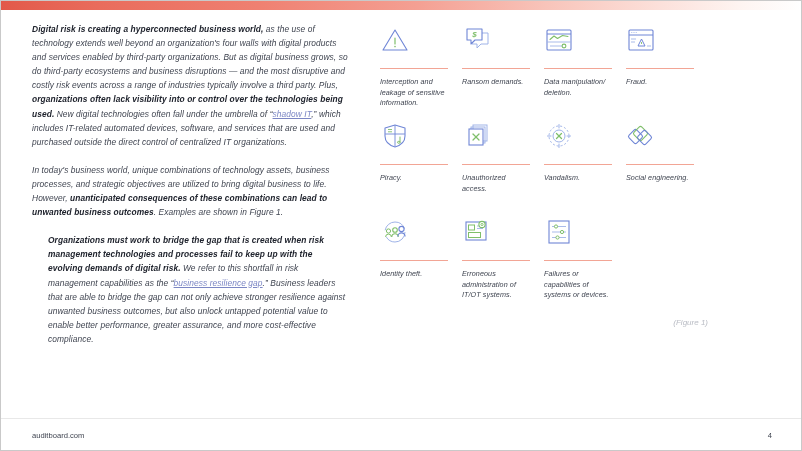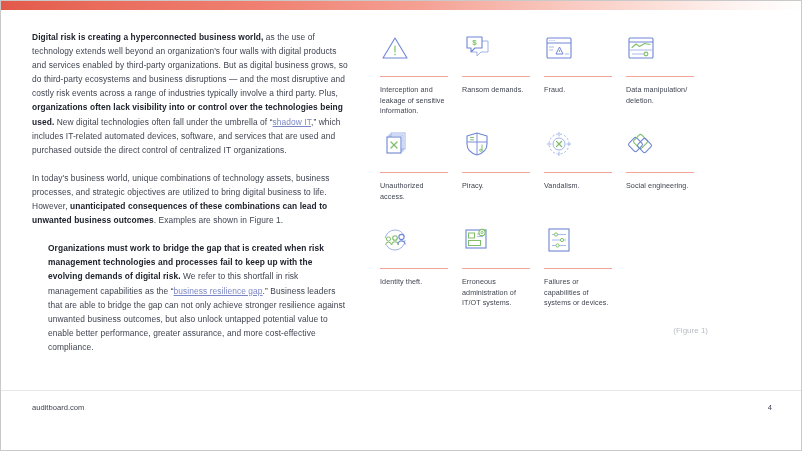--- a/index.html
+++ b/index.html
@@ -34,25 +34,26 @@
         #f4a093 52%,
         #f8c4ba 68%,
         #fce0da 82%,
         #fef4f1 92%,
         #ffffff 100%);
   }
 
   
   .content {
     position: absolute;
-    top: 29px;
+    top: 21px;
     left: 0;
     width: 725px;
     height: 340px;
     display: flex;
+    font-style: italic;
   }
 
   .left-col {
     width: 370px;
     padding-left: 31px;
     padding-right: 10px;
   }
 
   .right-col {
     flex: 1;
@@ -127,21 +128,21 @@
     color: #b9bcc4;
     text-align: right;
   }
 
   
   .footer {
     position: absolute;
     left: 0;
     bottom: 0;
     width: 802px;
-    height: 60px;
+    height: 32px;
     border-top: 1px solid #e8e8e8;
   }
   .footer-inner {
     position: absolute;
     left: 31px;
     right: 31px;
     top: 12px;
     display: flex;
     justify-content: space-between;
     align-items: center;
@@ -191,20 +192,35 @@
         <div class="cell">
           <div class="icon-box">
             <svg width="30" height="30" viewBox="0 0 30 30">
               <path d="M10 8 H26 V19 H19 L15 23 V19 H10 Z" fill="none" stroke="#9fb3e8" stroke-width="1" stroke-linejoin="round"></path>
               <path d="M5 4 H20 V15 H13 L9 19 V15 H5 Z" fill="#ffffff" stroke="#6f86d6" stroke-width="1.1" stroke-linejoin="round"></path>
               <text x="12.5" y="12" font-family="'Liberation Sans',sans-serif" font-size="8" font-weight="700" fill="#7fbf6a" text-anchor="middle">$</text>
             </svg>
           </div>
           <div class="rule"></div>
           <div class="cap">Ransom demands.</div>
+        </div>
+
+        <div class="cell">
+          <div class="icon-box">
+            <svg width="30" height="30" viewBox="0 0 30 30">
+              <rect x="3" y="5" width="24" height="20" fill="none" stroke="#6f86d6" stroke-width="1.1" rx="1"></rect>
+              <line x1="3" y1="9" x2="27" y2="9" stroke="#6f86d6" stroke-width="1"></line>
+              <line x1="3" y1="17" x2="27" y2="17" stroke="#9fb3e8" stroke-width="0.9"></line>
+              <polyline points="6,14.5 10,11 13.5,13.5 18.5,10.5 24,11.5" fill="none" stroke="#7fbf6a" stroke-width="1.1" stroke-linejoin="round" stroke-linecap="round"></polyline>
+              <line x1="6" y1="21" x2="18" y2="21" stroke="#9fb3e8" stroke-width="0.9"></line>
+              <circle cx="20" cy="21" r="1.9" fill="none" stroke="#7fbf6a" stroke-width="1.1"></circle>
+            </svg>
+          </div>
+          <div class="rule"></div>
+          <div class="cap">Data manipulation/ deletion.</div>
         </div>
 
         <div class="cell">
           <div class="icon-box">
             <svg width="30" height="30" viewBox="0 0 30 30">
               <rect x="3" y="5" width="24" height="20" fill="none" stroke="#6f86d6" stroke-width="1.1" rx="1"></rect>
               <line x1="3" y1="10" x2="27" y2="10" stroke="#6f86d6" stroke-width="1"></line>
               <circle cx="5.8" cy="7.5" r="0.6" fill="#9fb3e8"></circle>
               <circle cx="8" cy="7.5" r="0.6" fill="#9fb3e8"></circle>
               <circle cx="10.2" cy="7.5" r="0.6" fill="#9fb3e8"></circle>
@@ -212,64 +228,49 @@
               <line x1="15.5" y1="17" x2="15.5" y2="19" stroke="#7fbf6a" stroke-width="0.9"></line>
               <line x1="5" y1="14" x2="10" y2="14" stroke="#9fb3e8" stroke-width="0.9"></line>
               <line x1="5" y1="17" x2="9" y2="17" stroke="#9fb3e8" stroke-width="0.9"></line>
               <line x1="21" y1="21" x2="25" y2="21" stroke="#9fb3e8" stroke-width="0.9"></line>
             </svg>
           </div>
           <div class="rule"></div>
           <div class="cap">Fraud.</div>
         </div>
 
-        <div class="cell">
-          <div class="icon-box">
-            <svg width="30" height="30" viewBox="0 0 30 30">
-              <rect x="3" y="5" width="24" height="20" fill="none" stroke="#6f86d6" stroke-width="1.1" rx="1"></rect>
-              <line x1="3" y1="9" x2="27" y2="9" stroke="#6f86d6" stroke-width="1"></line>
-              <line x1="3" y1="17" x2="27" y2="17" stroke="#9fb3e8" stroke-width="0.9"></line>
-              <polyline points="6,14.5 10,11 13.5,13.5 18.5,10.5 24,11.5" fill="none" stroke="#7fbf6a" stroke-width="1.1" stroke-linejoin="round" stroke-linecap="round"></polyline>
-              <line x1="6" y1="21" x2="18" y2="21" stroke="#9fb3e8" stroke-width="0.9"></line>
-              <circle cx="20" cy="21" r="1.9" fill="none" stroke="#7fbf6a" stroke-width="1.1"></circle>
-            </svg>
-          </div>
-          <div class="rule"></div>
-          <div class="cap">Data manipulation/ deletion.</div>
-        </div>
-
-
-        <div class="cell">
-          <div class="icon-box">
-            <svg width="30" height="30" viewBox="0 0 30 30">
-              <rect x="11" y="4" width="14" height="16" fill="none" stroke="#9fb3e8" stroke-width="1"></rect>
-              <rect x="9" y="6" width="14" height="16" fill="none" stroke="#9fb3e8" stroke-width="1"></rect>
-              <rect x="7" y="8" width="14" height="16" fill="#ffffff" stroke="#6f86d6" stroke-width="1.1"></rect>
-              <line x1="11" y1="13" x2="17" y2="19" stroke="#7fbf6a" stroke-width="1.2" stroke-linecap="round"></line>
-              <line x1="17" y1="13" x2="11" y2="19" stroke="#7fbf6a" stroke-width="1.2" stroke-linecap="round"></line>
-            </svg>
-          </div>
-          <div class="rule"></div>
-          <div class="cap">Unauthorized access.</div>
-        </div>
 
         <div class="cell">
           <div class="icon-box">
             <svg width="30" height="30" viewBox="0 0 30 30">
               <path d="M15 4 L25 7 V15 C25 21 20 24.5 15 26 C10 24.5 5 21 5 15 V7 Z" fill="none" stroke="#6f86d6" stroke-width="1.1" stroke-linejoin="round"></path>
               <line x1="15" y1="4.5" x2="15" y2="25.6" stroke="#6f86d6" stroke-width="0.9"></line>
               <line x1="5.2" y1="13" x2="24.8" y2="13" stroke="#6f86d6" stroke-width="0.9"></line>
               <line x1="8" y1="8.5" x2="12" y2="8.5" stroke="#7fbf6a" stroke-width="0.9"></line>
               <line x1="8" y1="10.8" x2="12" y2="10.8" stroke="#7fbf6a" stroke-width="0.9"></line>
               <path d="M20 16 v5.2" stroke="#7fbf6a" stroke-width="1" stroke-linecap="round" fill="none"></path>
               <ellipse cx="18.8" cy="21.3" rx="1.3" ry="1" fill="none" stroke="#7fbf6a" stroke-width="1"></ellipse>
             </svg>
           </div>
           <div class="rule"></div>
           <div class="cap">Piracy.</div>
+        </div>
+
+        <div class="cell">
+          <div class="icon-box">
+            <svg width="30" height="30" viewBox="0 0 30 30">
+              <rect x="11" y="4" width="14" height="16" fill="none" stroke="#9fb3e8" stroke-width="1"></rect>
+              <rect x="9" y="6" width="14" height="16" fill="none" stroke="#9fb3e8" stroke-width="1"></rect>
+              <rect x="7" y="8" width="14" height="16" fill="#ffffff" stroke="#6f86d6" stroke-width="1.1"></rect>
+              <line x1="11" y1="13" x2="17" y2="19" stroke="#7fbf6a" stroke-width="1.2" stroke-linecap="round"></line>
+              <line x1="17" y1="13" x2="11" y2="19" stroke="#7fbf6a" stroke-width="1.2" stroke-linecap="round"></line>
+            </svg>
+          </div>
+          <div class="rule"></div>
+          <div class="cap">Unauthorized access.</div>
         </div>
 
         <div class="cell">
           <div class="icon-box">
             <svg width="30" height="30" viewBox="0 0 30 30">
               <circle cx="15" cy="15" r="10" fill="none" stroke="#9fb3e8" stroke-width="1" stroke-dasharray="2 2"></circle>
               <circle cx="15" cy="15" r="6" fill="none" stroke="#9fb3e8" stroke-width="1"></circle>
               <line x1="12.5" y1="12.5" x2="17.5" y2="17.5" stroke="#7fbf6a" stroke-width="1.3" stroke-linecap="round"></line>
               <line x1="17.5" y1="12.5" x2="12.5" y2="17.5" stroke="#7fbf6a" stroke-width="1.3" stroke-linecap="round"></line>
               <line x1="15" y1="3.5" x2="15" y2="7" stroke="#9fb3e8" stroke-width="1" stroke-linecap="round"></line>

